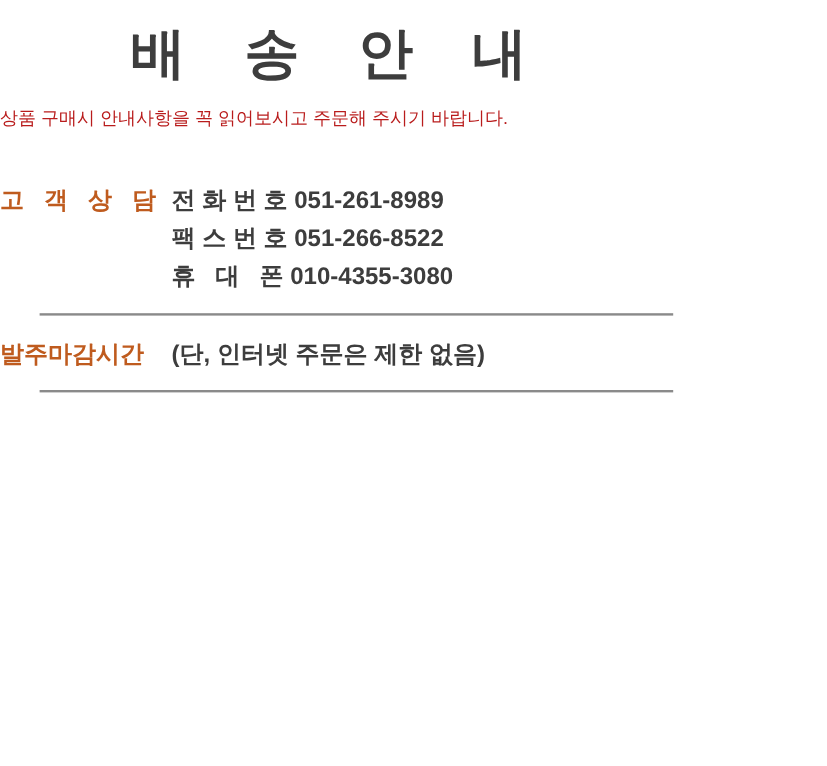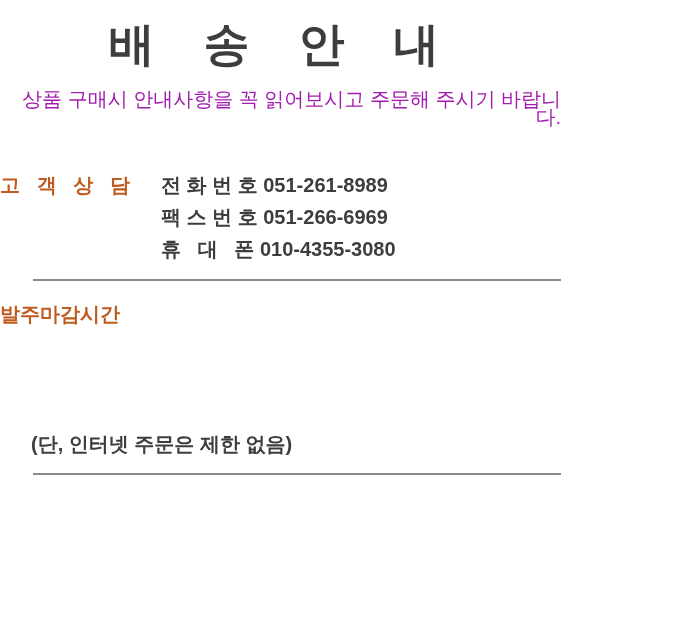--- a/index.html
+++ b/index.html
@@ -21,45 +21,45 @@
     font-size: 46px;
     font-weight: 700;
     color: #3d3d3d;
     letter-spacing: 13px;
     word-spacing: 10px;
     line-height: 60px;
     white-space: pre;
   }
   .subtitle {
     margin-top: 16px;
-    text-align: right;
-    font-size: 20px;
+    text-align: left;
+    font-size: 15px;
     font-weight: 500;
-    color: #a21caf;
+    color: #b91c1c;
     line-height: 18px;
   }
   .section {
     display: flex;
     align-items: flex-start;
   }
   .section-contact { margin-top: 43px; }
-  .section-deadline { margin-top: 17px; flex-direction: column; }
+  .section-deadline { margin-top: 17px; }
   .section-returns { margin-top: 13px; }
   .section-label {
     flex: 0 0 130px;
     font-size: 20px;
     font-weight: 700;
     color: #bf5b1e;
     line-height: 32px;
     text-align: justify;
     text-align-last: justify;
     white-space: normal;
   }
   .section-content {
-    margin-left: 31px;
+    margin-left: 13px;
     font-size: 20px;
     font-weight: 700;
     color: #3d3d3d;
   }
   .line {
     line-height: 32px;
     white-space: pre;
   }
   .group-gap { margin-top: 14px; }
   .divider {
@@ -77,21 +77,21 @@
 <div class="page">
 
   <div class="title">배 송 안 내</div>
 
   <div class="subtitle">상품 구매시 안내사항을 꼭 읽어보시고 주문해 주시기 바랍니다.</div>
 
   <div class="section section-contact">
     <div class="section-label">고 객 상 담</div>
     <div class="section-content">
       <div class="line">전 화 번 호 051-261-8989</div>
-      <div class="line">팩 스 번 호 051-266-6969</div>
+      <div class="line">팩 스 번 호 051-266-8522</div>
       <div class="line">휴   대   폰 010-4355-3080</div>
     </div>
   </div>
 
   <div class="divider divider-1"></div>
 
   <div class="section section-deadline">
     <div class="section-label">발주마감시간</div>
     <div class="section-content">
       <div class="line">(단, 인터넷 주문은 제한 없음)</div>

